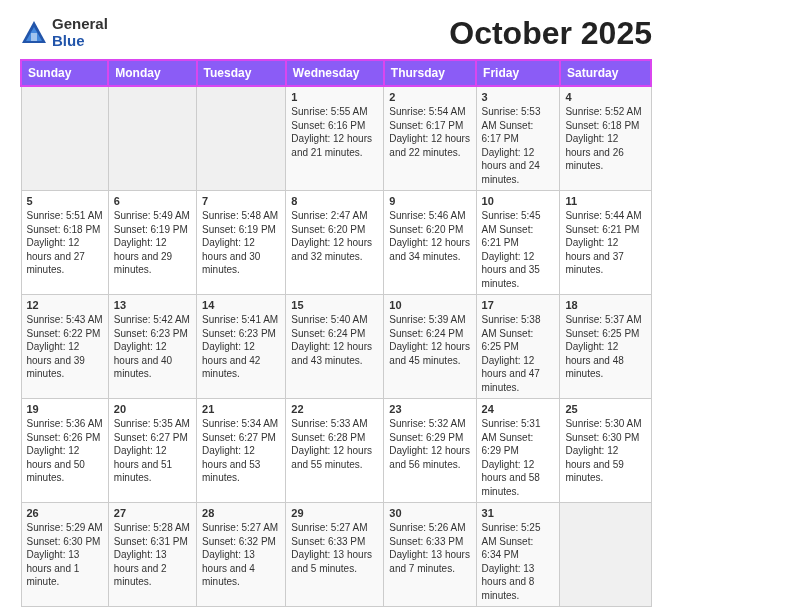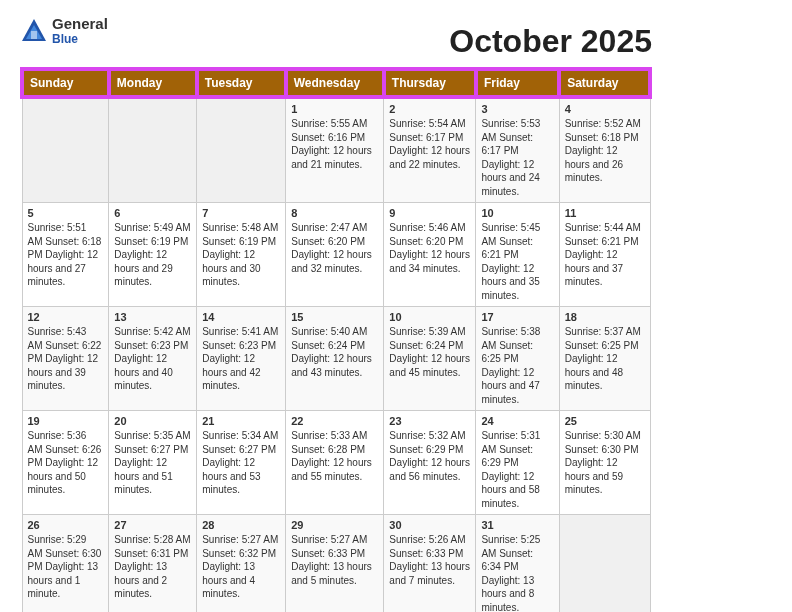--- a/index.html
+++ b/index.html
@@ -30,57 +30,56 @@
       display: flex;
       flex-direction: column;
       line-height: 1.1;
     }
     .logo-general {
       font-size: 15px;
       font-weight: bold;
       color: #333;
     }
     .logo-blue {
-      font-size: 12px;
+      font-size: 15px;
       font-weight: bold;
       color: #2255aa;
     }
     .logo-icon {
       width: 28px;
       height: 28px;
       margin-right: 4px;
     }
     .title-block {
       text-align: right;
     }
     .month-title {
       font-size: 32px;
       font-weight: bold;
       color: #222;
       line-height: 1.1;
-      margin-top: 8px;
     }
     .subtitle {
       font-size: 14px;
       color: #444;
       margin-top: 2px;
     }
     .calendar {
       width: 100%;
       border-collapse: collapse;
       margin-top: 8px;
     }
     .calendar th {
-      background: #a16207;
+      background: #8b5cf6;
       color: #fff;
       font-size: 12px;
       font-weight: bold;
       padding: 5px 6px;
       text-align: left;
-      border: 4px solid #d946ef;
+      border: 2px solid #d946ef;
     }
     .calendar td {
       border: 1px solid #ccc;
       vertical-align: top;
       padding: 4px 5px;
       width: 113px;
       min-height: 80px;
       background: #fff;
       font-size: 10.2px;
       color: #333;

